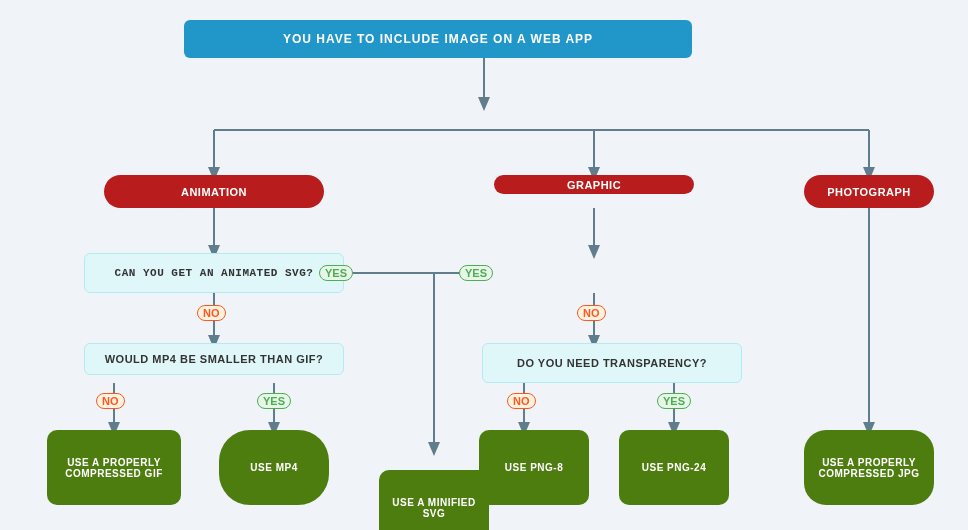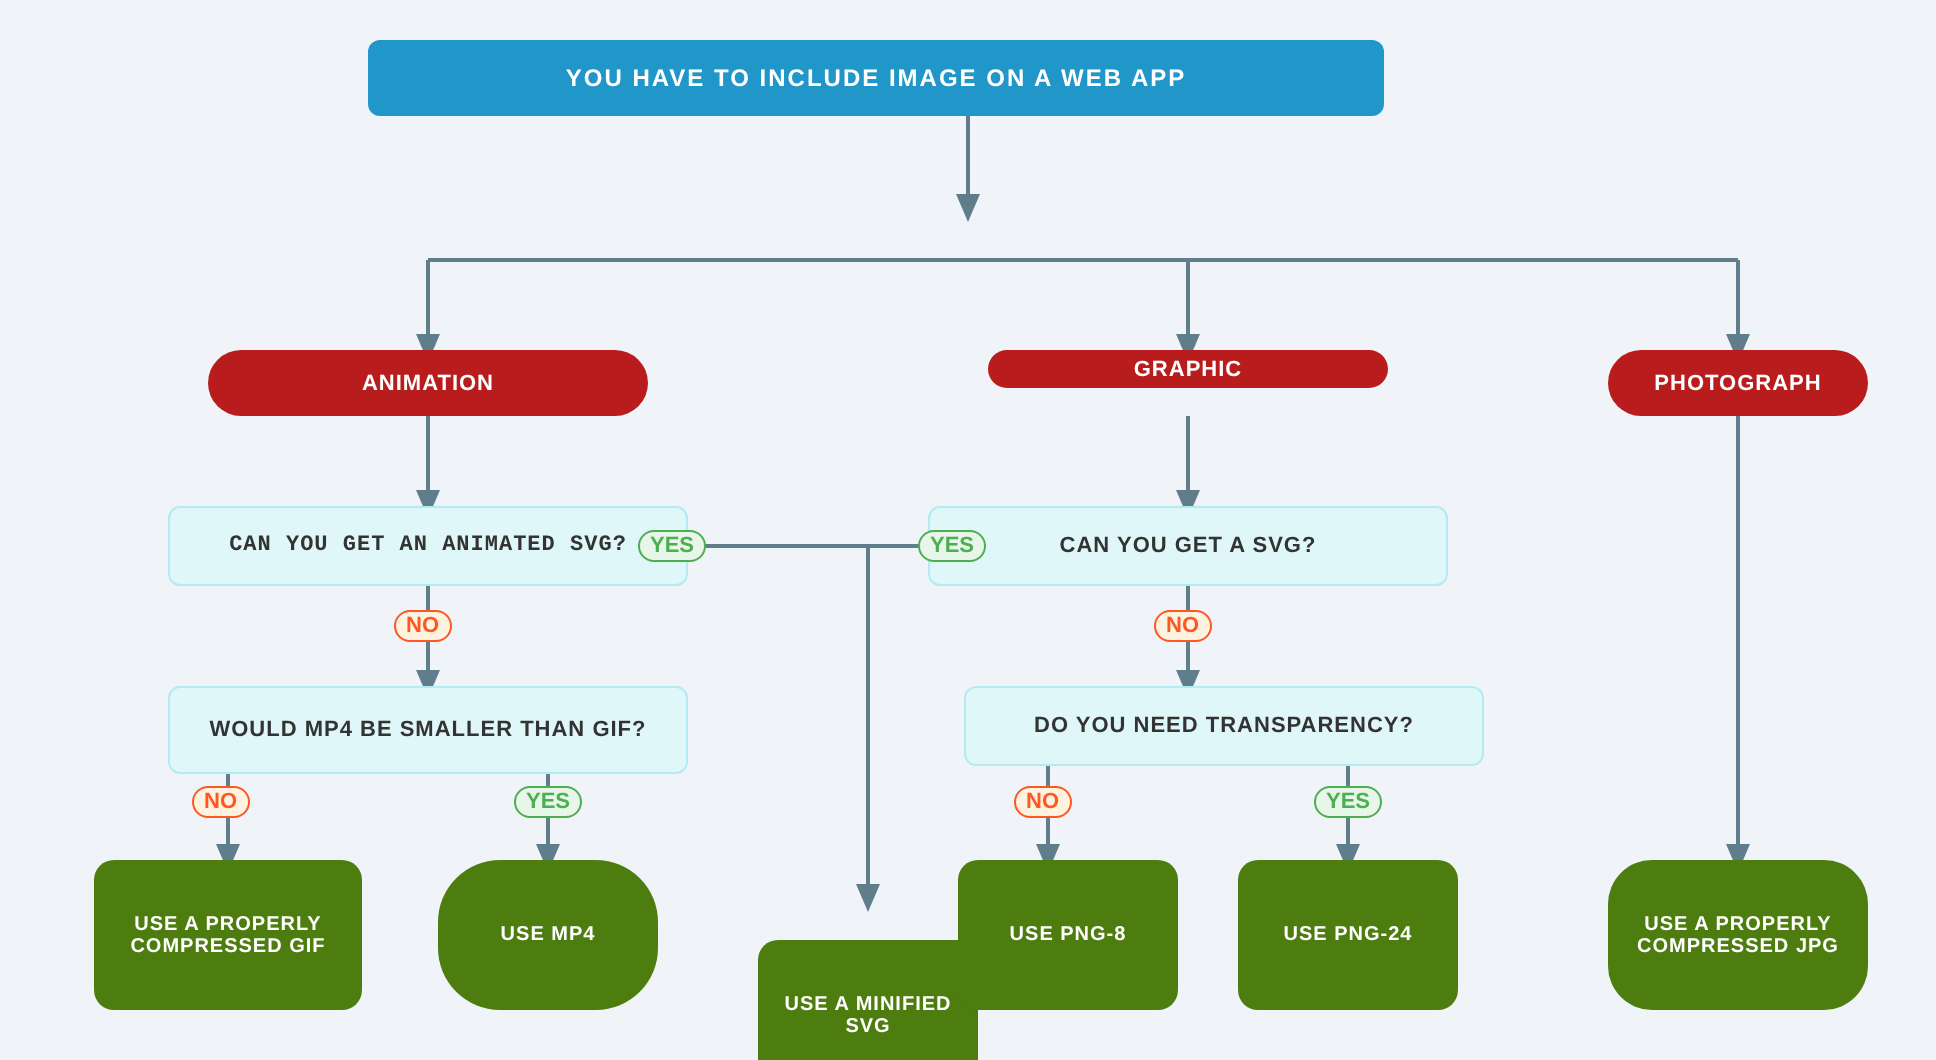--- a/index.html
+++ b/index.html
@@ -141,33 +141,30 @@
   </div>
 
   <div class="node node-purple" style="left:790px; top:165px; width:130px; height:33px;">
     <span>PHOTOGRAPH</span>
   </div>
 
   <div class="node node-light" style="left:70px; top:243px; width:260px; height:40px;font-family:Liberation Mono, monospace;">
     <span>CAN YOU GET AN ANIMATED <b>SVG</b>?</span>
   </div>
 
-  <div class="node node-light" style="left:450px; top:243px; width:260px; height:40px;">
-    <span>CAN YOU GET A <b>SVG</b>?</span>
-  </div>
 
   <div class="label-badge" style="left:183px; top:295px;">NO</div>
 
   <div class="label-badge" style="left:563px; top:295px;">NO</div>
 
   <div class="label-badge" style="left:305px; top:255px; color:#4caf50; background:#e8f5e9; border-color:#4caf50;">YES</div>
 
   <div class="label-badge" style="left:445px; top:255px; color:#4caf50; background:#e8f5e9; border-color:#4caf50;">YES</div>
 
-  <div class="node node-light" style="left:70px; top:333px; width:260px; height:44px;text-align:right;">
+  <div class="node node-light" style="left:70px; top:333px; width:260px; height:32px;text-align:right;">
     <span>WOULD <b>MP4</b> BE SMALLER THAN <b>GIF</b>?</span>
   </div>
 
   <div class="node node-light" style="left:468px; top:333px; width:260px; height:40px;">
     <span>DO YOU NEED <b>TRANSPARENCY</b>?</span>
   </div>
 
   <div class="label-badge" style="left:82px; top:383px;">NO</div>
 
   <div class="label-badge" style="left:243px; top:383px; color:#4caf50; background:#e8f5e9; border-color:#4caf50;">YES</div>

